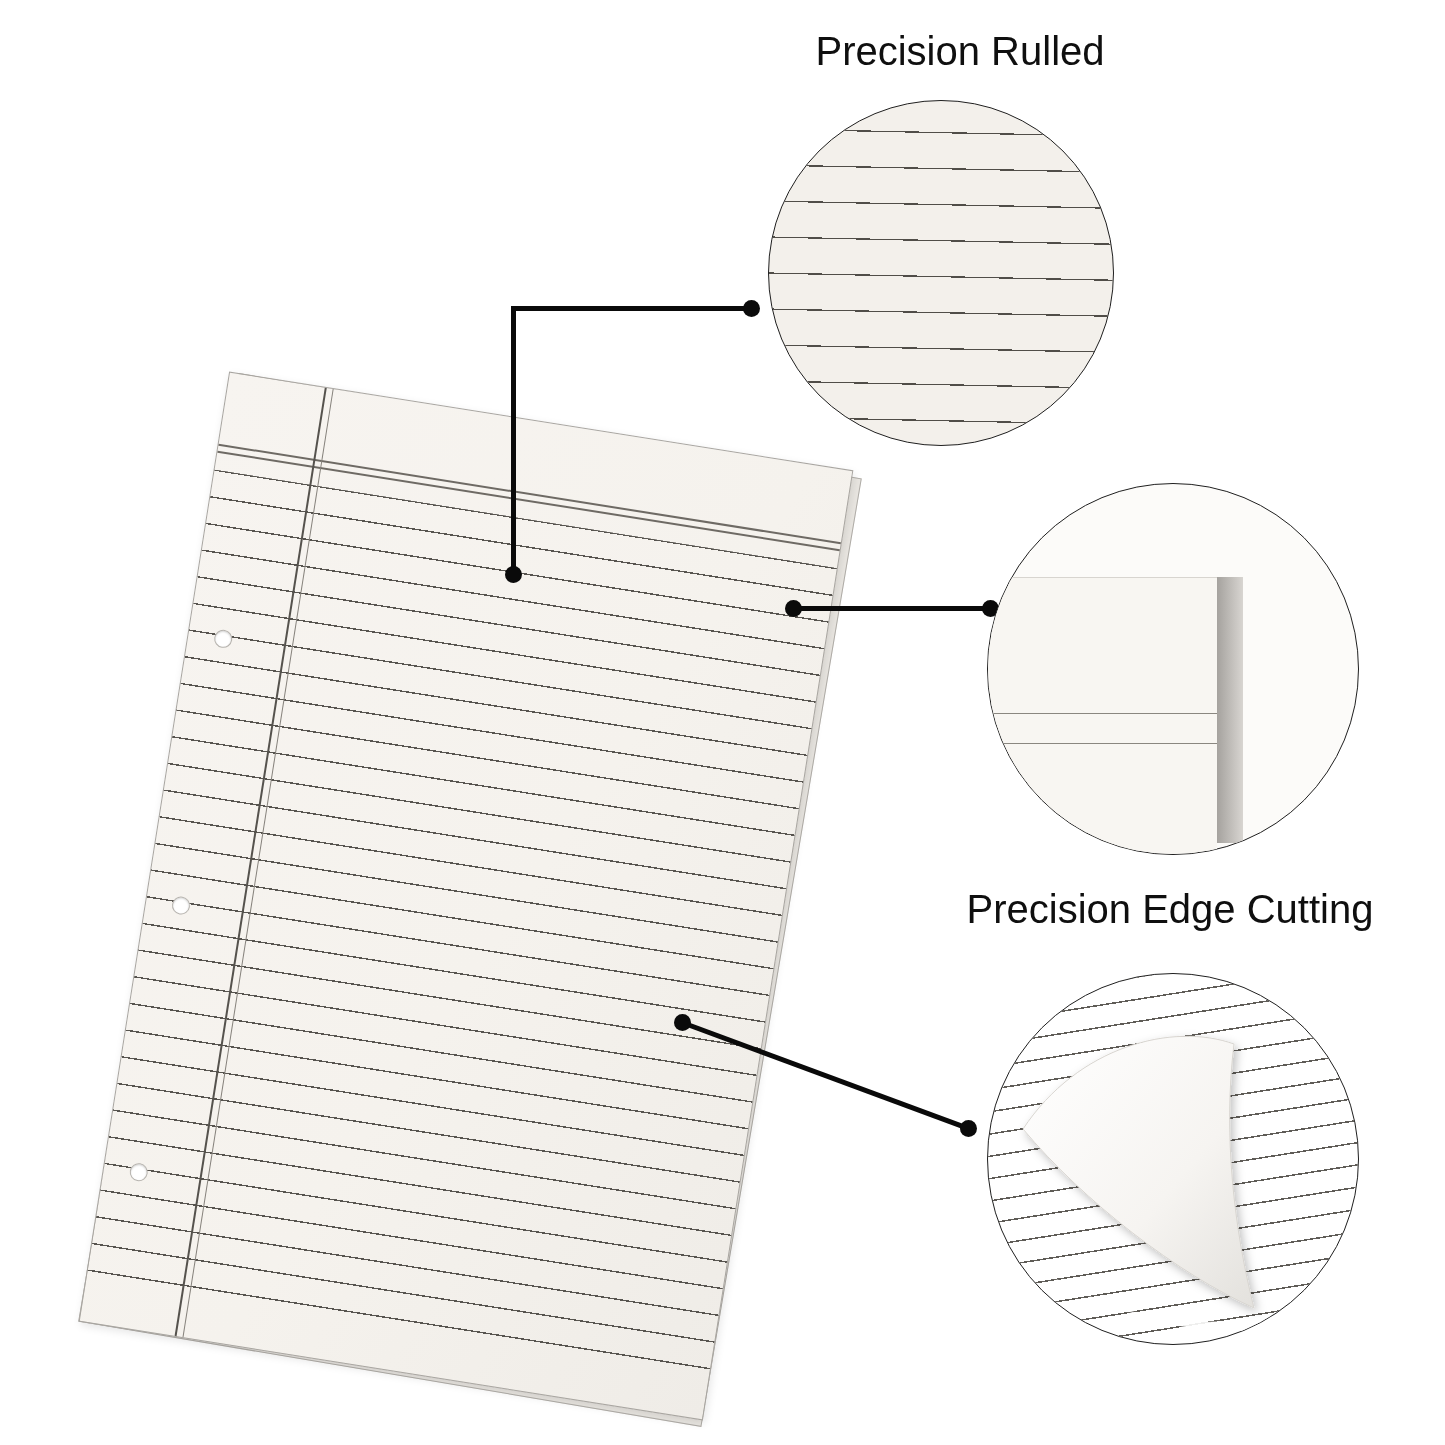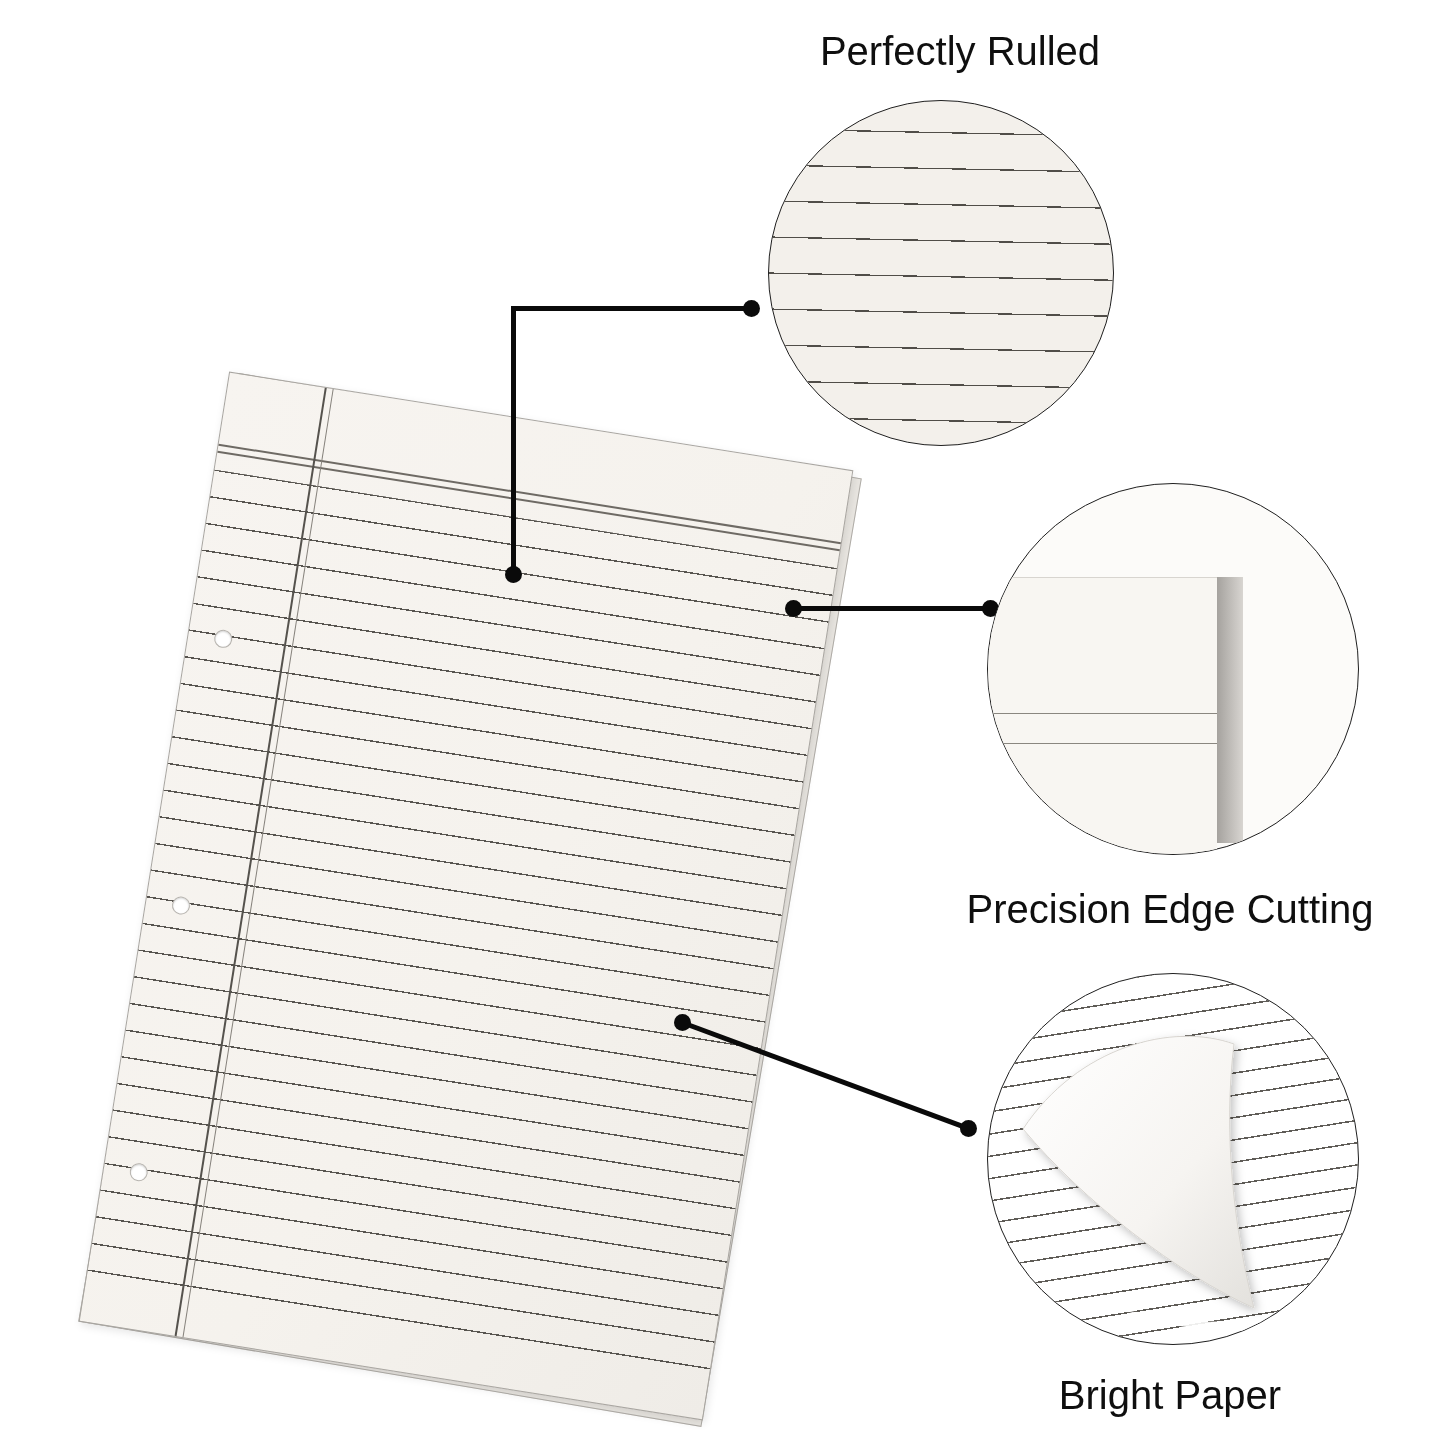--- a/index.html
+++ b/index.html
@@ -153,17 +153,16 @@
         </linearGradient>
         <filter id="curlShadow" x="-25%" y="-25%" width="150%" height="150%">
           <feDropShadow dx="3" dy="4" stdDeviation="5" flood-color="#000000" flood-opacity="0.25"></feDropShadow>
         </filter>
       </defs>
       <path d="M 60,300 C 140,350 230,362 330,330 C 300,366 190,376 60,300 Z" fill="#ffffff" opacity="0.9"></path>
       <path d="M 35,155 C 90,72 185,48 246,70 C 235,160 246,255 266,334 C 190,300 96,228 35,155 Z" fill="url(#curlGrad)" stroke="#d8d5d0" stroke-width="1" filter="url(#curlShadow)"></path>
     </svg>
   </div>
 
-  <div class="callout-label lbl-ruled">Perfectly Rulled</div>
+  <div class="callout-label lbl-ruled">Precision Rulled</div>
   <div class="callout-label lbl-edge">Precision Edge Cutting</div>
-  <div class="callout-label lbl-bright">Bright Paper</div>
 
 </div>
 
 </body></html>

